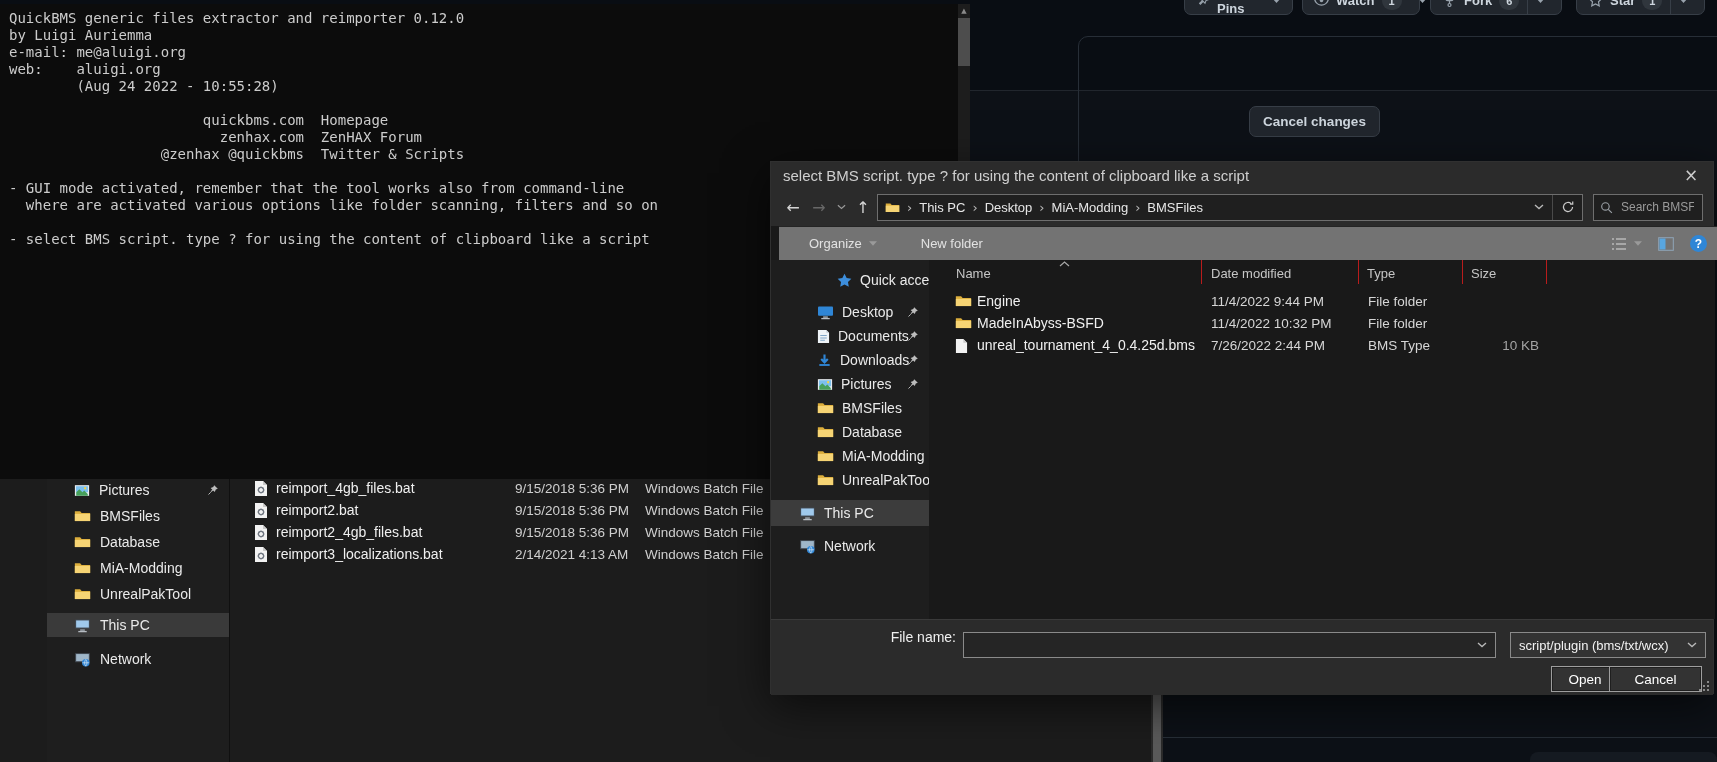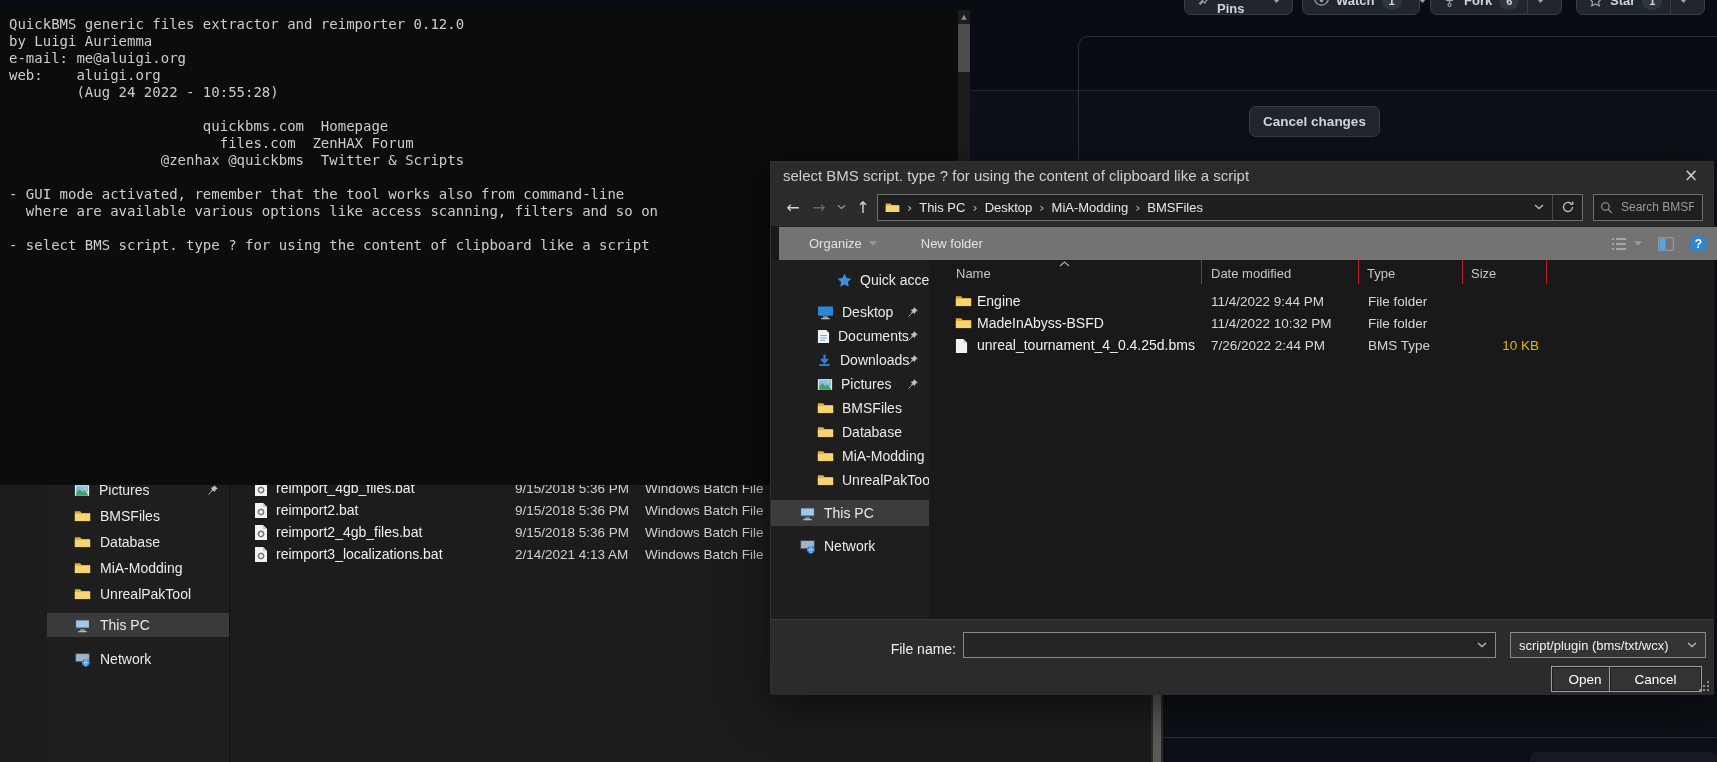--- a/index.html
+++ b/index.html
@@ -30,21 +30,21 @@
   .x-sel{background:#3a3a3a;}
   .x-row{position:absolute;left:230px;width:790px;height:24px;display:flex;align-items:center;font-size:14px;color:#f0f0f0;}
   .x-row .icn{position:absolute;left:24px;}
   .x-row .nm{position:absolute;left:46px;white-space:nowrap;}
   .x-row .dt{position:absolute;left:285px;color:#cfcfcf;font-size:13.5px;white-space:nowrap;}
   .x-row .tp{position:absolute;left:415px;color:#cfcfcf;font-size:13.5px;white-space:nowrap;}
   .x-scroll{position:absolute;left:1151px;top:0;width:12px;height:100%;background:#2b2b2b;}
   .x-scroll .thumb{position:absolute;left:2px;top:212px;width:8px;height:75px;background:#5a5a5a;}
 
   
-  .console{position:absolute;left:0;top:10px;width:970px;height:475px;background:#0c0c0c;}
+  .console{position:absolute;left:0;top:4px;width:970px;height:475px;background:#0c0c0c;}
   .console-text{position:absolute;left:9px;top:6px;font-family:"DejaVu Sans Mono","Liberation Mono",monospace;
                 font-size:14px;line-height:17px;color:#cccccc;}
   .console-text div{white-space:pre;min-height:17px;}
   .console-sb{position:absolute;right:0;top:0;width:12px;height:100%;background:#1d1d1d;}
   .console-sb .arrow{height:13px;display:flex;align-items:center;justify-content:center;font-size:7px;color:#8a8a8a;}
   .console-sb .thumb{position:absolute;left:0;top:14px;width:12px;height:48px;background:#4d4d4d;}
 
   
   .dialog{position:absolute;left:770px;top:161px;width:944px;height:533px;background:#191919;
           border:1px solid #303030;box-sizing:border-box;box-shadow:0 12px 42px rgba(0,0,0,.6);}
@@ -82,23 +82,23 @@
   .d-sel{background:#3c3c3c;height:26px;}
   .d-files{position:absolute;left:158px;top:0;width:786px;height:100%;background:#191919;}
   .hdr{position:absolute;left:0;top:0;width:100%;height:24px;display:flex;font-size:13px;color:#c6c6c6;}
   .hcell{box-sizing:border-box;border-right:1px solid #b91c1c;display:flex;align-items:flex-end;padding-bottom:3px;}
   .sortcaret{position:absolute;left:130px;top:1px;}
   .d-row{position:absolute;left:0;width:100%;height:22px;display:flex;align-items:center;font-size:14px;color:#f0f0f0;}
   .d-row .icn{position:absolute;left:26px;}
   .d-row .nm{position:absolute;left:48px;white-space:nowrap;}
   .d-row .dt{position:absolute;left:282px;font-size:13.5px;color:#d6d6d6;white-space:nowrap;}
   .d-row .tp{position:absolute;left:439px;font-size:13.5px;color:#d6d6d6;white-space:nowrap;}
-  .d-row .sz{position:absolute;left:534px;width:76px;text-align:right;font-size:13.5px;color:#eab308;}
+  .d-row .sz{position:absolute;left:534px;width:76px;text-align:right;font-size:13.5px;color:#a3a3a3;}
   .dlg-footer{position:absolute;left:0;top:457px;width:100%;height:76px;background:#2b2b2b;border-top:1px solid #3a3a3a;box-sizing:border-box;}
-  .fn-label{position:absolute;left:60px;top:16px;width:125px;height:26px;line-height:26px;text-align:right;font-size:14px;color:#f0f0f0;}
+  .fn-label{position:absolute;left:60px;top:4px;width:125px;height:26px;line-height:26px;text-align:right;font-size:14px;color:#f0f0f0;}
   .combo{position:absolute;left:192px;top:12px;width:533px;height:26px;background:#252525;border:1px solid #8a8a8a;
          box-sizing:border-box;display:flex;align-items:center;}
   .combo input{flex:1;background:transparent;border:none;outline:none;color:#eee;font-size:13px;font-family:inherit;padding:0 8px;}
   .combo .cv{margin-right:8px;}
   .filter{position:absolute;left:739px;top:12px;width:196px;height:26px;background:#333333;border:1px solid #8a8a8a;
           box-sizing:border-box;display:flex;align-items:center;font-size:13px;color:#f2f2f2;}
   .filter span{flex:1;padding-left:8px;white-space:nowrap;}
   .filter svg{margin-right:8px;}
   .wbtn{position:absolute;top:46px;height:26px;background:#333333;border:1px solid #9e9e9e;box-sizing:border-box;
         display:flex;align-items:center;justify-content:center;font-size:13.5px;color:#ffffff;box-shadow:inset 0 0 0 1px #1f1f1f;}
@@ -321,25 +321,25 @@
 
   <div class="console">
     <div class="console-text">
       <div>QuickBMS generic files extractor and reimporter 0.12.0</div>
       <div>by Luigi Auriemma</div>
       <div>e-mail: me@aluigi.org</div>
       <div>web:    aluigi.org</div>
       <div>        (Aug 24 2022 - 10:55:28)</div>
       <div></div>
       <div>                       quickbms.com  Homepage</div>
-      <div>                         files.com  ZenHAX Forum</div>
+      <div>                         zenhax.com  ZenHAX Forum</div>
       <div>                  @zenhax @quickbms  Twitter &amp; Scripts</div>
       <div></div>
       <div>- GUI mode activated, remember that the tool works also from command-line</div>
-      <div>  where are available various options like access scanning, filters and so on</div>
+      <div>  where are activated various options like folder scanning, filters and so on</div>
       <div></div>
       <div>- select BMS script. type ? for using the content of clipboard like a script</div>
     </div>
     <div class="console-sb">
       <div class="arrow glyph">▲</div>
       <div class="thumb"></div>
     </div>
   </div>
 
   <div class="dialog">

